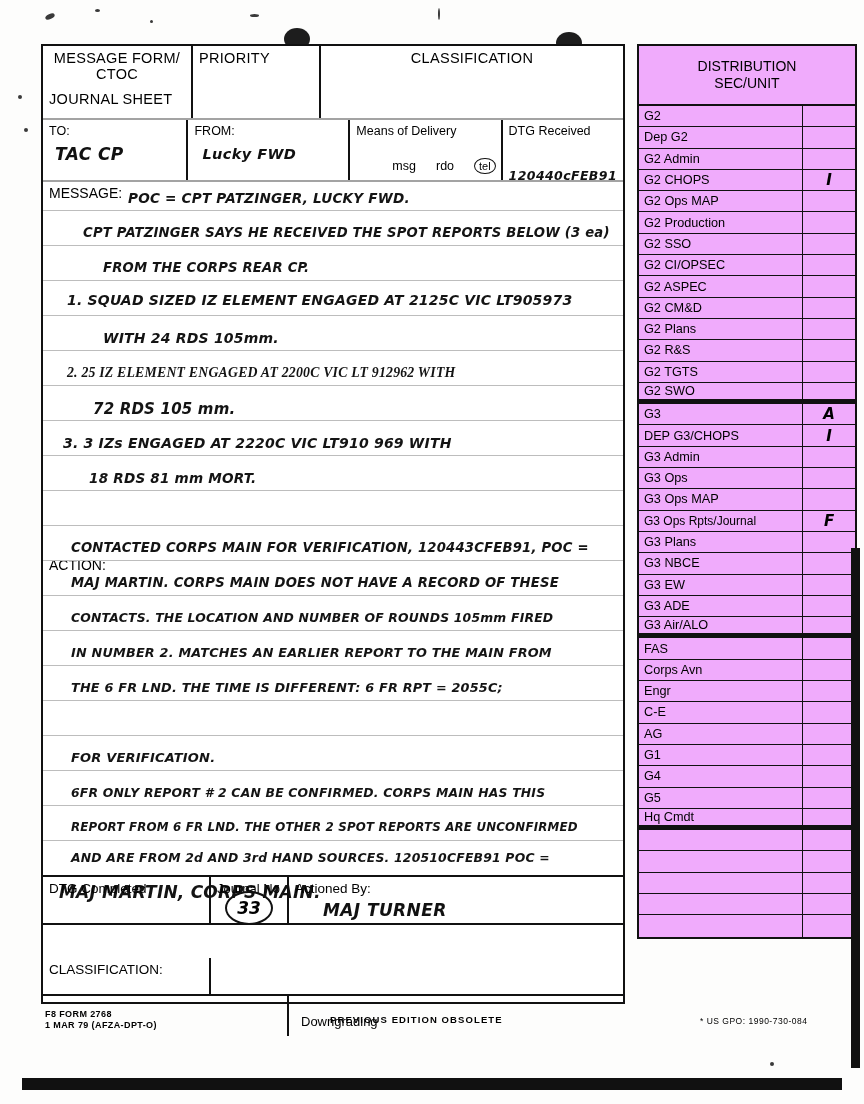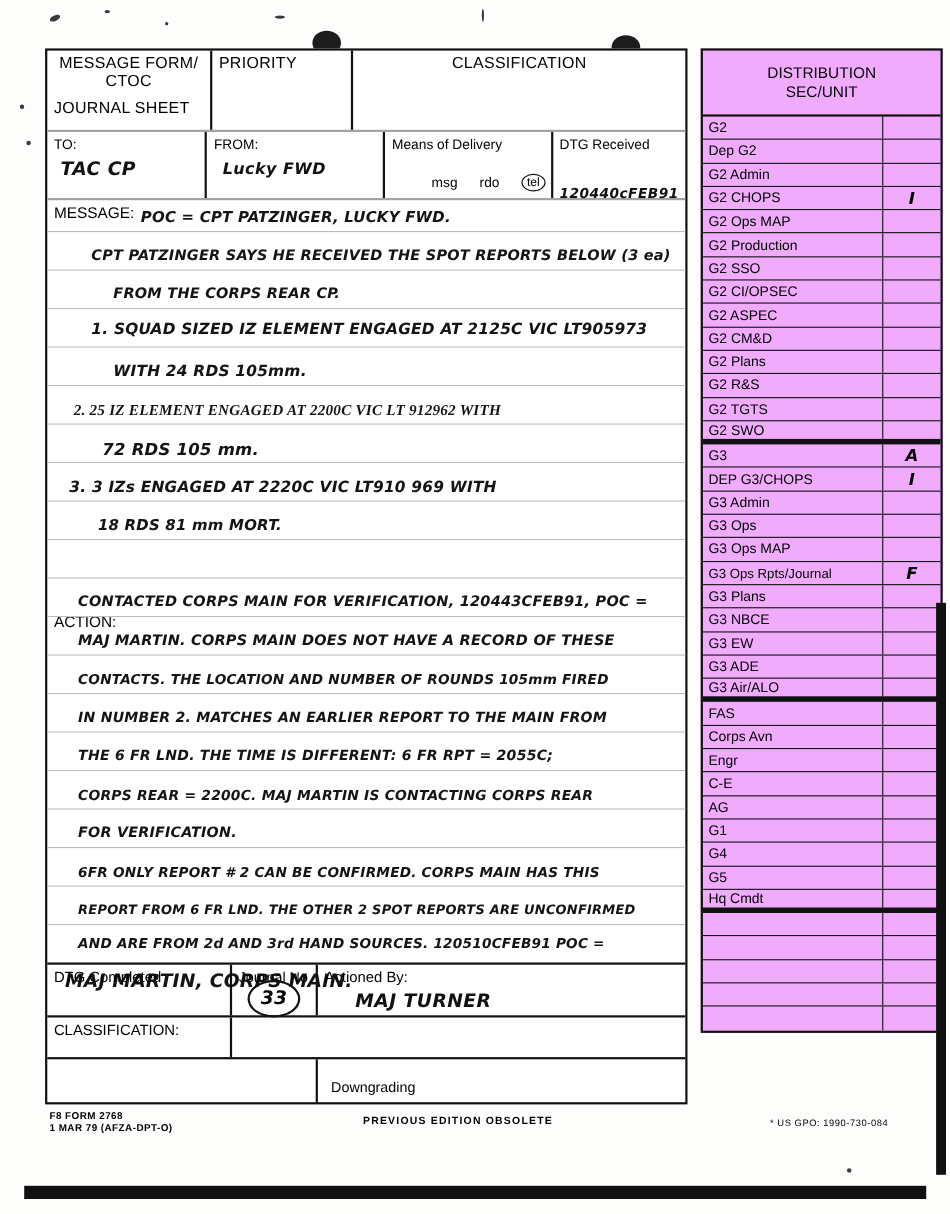--- a/index.html
+++ b/index.html
@@ -100,21 +100,21 @@
   .r-foot .c1{width:168px;}
   .r-foot .c2{width:78px;}
   .r-foot .c3{flex:1;}
   .jno-circle{
     position:absolute;left:14px;top:14px;
     width:44px;height:30px;border:2px solid #111;border-radius:50%;
     display:flex;align-items:center;justify-content:center;
     font-family:"DejaVu Sans",sans-serif;font-weight:700;font-style:italic;
     font-size:17px;
   }
-  .r-class{height:38px;display:flex;box-sizing:border-box;border-bottom:2px solid #111;}
+  .r-class{height:38px;display:flex;box-sizing:border-box;border-bottom:2px solid #111;margin-top:33px;}
   .r-class .c1{width:168px;}
   .r-class .c2{flex:1;}
   .r-last{height:40px;display:flex;box-sizing:border-box;}
   .r-last .c1{width:246px;}
   .r-last .c2{flex:1;}
   .downgrading{font-size:13px;padding-left:6px;}
 
   
   .dist{
     position:absolute;left:637px;top:44px;width:220px;
@@ -234,32 +234,31 @@
         <div class="ruled" style="top:483px"></div>
       <div class="ruled" style="top:518px"></div>
         <div class="ruled" style="top:553px"></div>
       <div class="ruled" style="top:588px"></div>
         <div class="ruled" style="top:623px"></div>
       <div class="ruled" style="top:658px"></div>
 
       <div class="mline" style="top:8px;left:85px;font-size:13.6px;">POC = CPT PATZINGER, LUCKY FWD.</div>
       <div class="mline" style="top:43px;left:40px;">CPT PATZINGER SAYS HE RECEIVED THE SPOT REPORTS BELOW (3 ea)</div>
       <div class="mline" style="top:78px;left:60px;">FROM THE CORPS REAR CP.</div>
-      <div class="mline" style="top:110px;left:24px;font-size:14px;margin-left:16px;">1. SQUAD SIZED IZ ELEMENT ENGAGED AT 2125C VIC LT905973</div>
+      <div class="mline" style="top:110px;left:24px;font-size:14px;">1. SQUAD SIZED IZ ELEMENT ENGAGED AT 2125C VIC LT905973</div>
       <div class="mline" style="top:148px;left:60px;font-size:14px;">WITH 24 RDS 105mm.</div>
       <div class="mline" style="top:183px;left:24px;font-size:13.8px;font-family:Liberation Serif, serif;">2. 25 IZ ELEMENT ENGAGED AT 2200C VIC LT 912962 WITH</div>
       <div class="mline" style="top:218px;left:50px;font-size:15px;">72 RDS 105 mm.</div>
       <div class="mline" style="top:253px;left:20px;font-size:14px;">3. 3 IZs ENGAGED AT 2220C VIC LT910 969 WITH</div>
       <div class="mline" style="top:288px;left:46px;font-size:13.6px;">18 RDS 81 mm MORT.</div>
       <div class="mline" style="top:358px;left:28px;font-size:13.2px;">CONTACTED CORPS MAIN FOR VERIFICATION, 120443CFEB91, POC =</div>
       <div class="mline" style="top:393px;left:28px;font-size:13.2px;">MAJ MARTIN.  CORPS MAIN DOES NOT HAVE A RECORD OF THESE</div>
       <div class="mline" style="top:428px;left:28px;font-size:12.4px;">CONTACTS.  THE LOCATION AND NUMBER OF ROUNDS 105mm FIRED</div>
       <div class="mline" style="top:463px;left:28px;font-size:12.8px;">IN NUMBER 2. MATCHES AN EARLIER REPORT TO THE MAIN FROM</div>
       <div class="mline" style="top:498px;left:28px;font-size:12.8px;">THE 6 FR LND. THE TIME IS DIFFERENT:  6 FR RPT = 2055C;</div>
-      <div class="mline" style="top:533px;left:28px;font-size:12.6px;">CORPS REAR = 2200C.   MAJ MARTIN IS CONTACTING CORPS REAR</div>
       <div class="mline" style="top:568px;left:28px;font-size:13px;">FOR VERIFICATION.</div>
       <div class="mline" style="top:603px;left:28px;font-size:12.4px;">6FR ONLY REPORT # 2 CAN BE CONFIRMED. CORPS MAIN HAS THIS</div>
       <div class="mline" style="top:638px;left:28px;font-size:11.8px;">REPORT FROM 6 FR LND. THE OTHER 2 SPOT REPORTS ARE UNCONFIRMED</div>
       <div class="mline" style="top:668px;left:28px;font-size:12.4px;">AND ARE FROM 2d AND 3rd HAND SOURCES. 120510CFEB91  POC =</div>
       <div class="mline" style="top:700px;left:16px;font-size:17px;">MAJ MARTIN, CORPS MAIN.</div>
     </div>
 
     <div class="r-foot">
       <div class="cell vline c1">
         <div class="small-lbl" style="font-size:13.5px">DTG  Completed</div>

